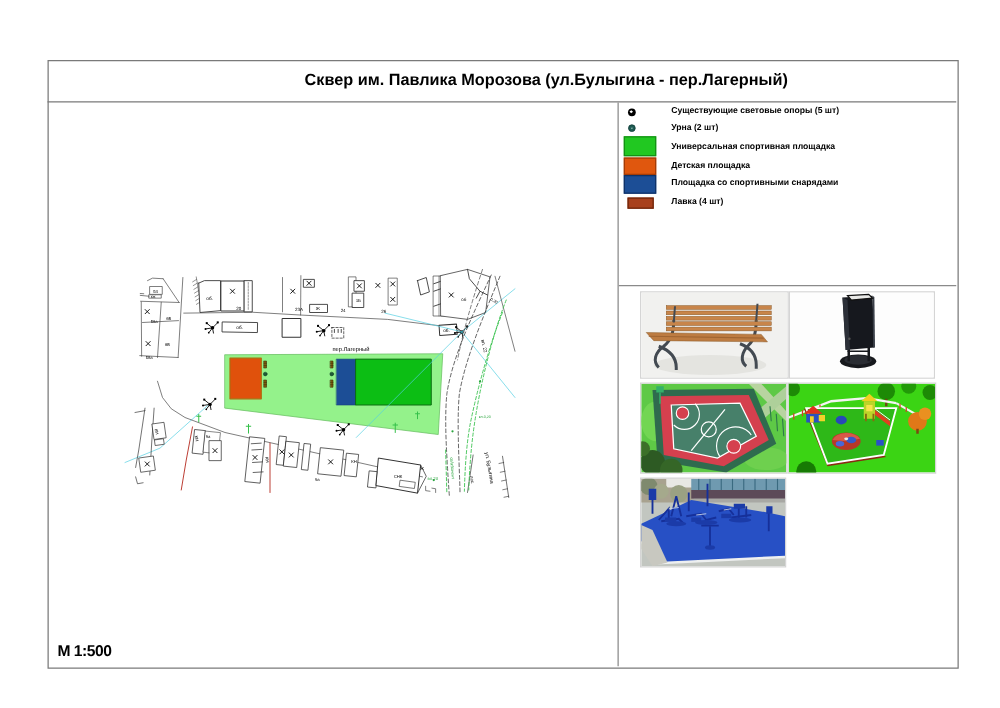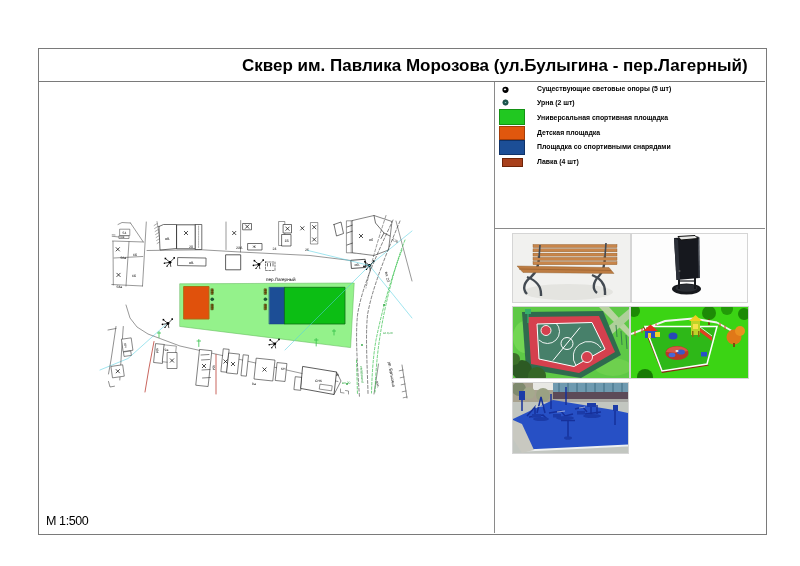--- a/index.html
+++ b/index.html
@@ -7,27 +7,27 @@
   .abs{position:absolute;}
 svg{text-rendering:geometricPrecision;}
 </style>
 </head>
 <body>
 
 <div class="abs" style="left:38px;top:48px;width:727px;height:485px;border:1px solid #7a7a7a;"></div>
 
 <div class="abs" style="left:38px;top:48px;width:727px;height:33px;border-bottom:1px solid #7a7a7a;"></div>
 
-<div class="abs" style="left:242px;top:56px;width:390px;text-align:center;font-size:17px;font-weight:bold;color:#000;white-space:nowrap;">Сквер им. Павлика Морозова (ул.Булыгина - пер.Лагерный)</div>
+<div class="abs" style="left:242px;top:56px;width:390px;text-align:center;font-size:13px;font-weight:bold;color:#000;white-space:nowrap;">Сквер им. Павлика Морозова (ул.Булыгина - пер.Лагерный)</div>
 
 <div class="abs" style="left:494px;top:82px;width:1px;height:451px;background:#8a8a8a;"></div>
 
 <div class="abs" style="left:495px;top:228px;width:270px;height:1px;background:#8a8a8a;"></div>
 
-<div class="abs" style="left:46px;top:514px;font-size:12.5px;font-weight:normal;letter-spacing:-0.4px;">М 1:500</div>
+<div class="abs" style="left:46px;top:514px;font-size:12.5px;font-weight:bold;letter-spacing:-0.4px;">М 1:500</div>
 
 <div class="abs" style="left:495px;top:82px;width:270px;height:95px;font-size:6.9px;font-weight:bold;">
 
   <svg class="abs" style="left:6px;top:3px;" width="9" height="9" viewBox="0 0 9 9">
       <circle cx="4.5" cy="4.8" r="3.1" fill="#000"></circle>
       <path d="M2.6,4.2 L4.1,3.2 L5.4,4.4 L3.9,5.6 Z" fill="#fff"></path>
     </svg>
 
   <div class="abs" style="left:42px;top:3px;">Существующие световые опоры (5 шт)</div>
 

